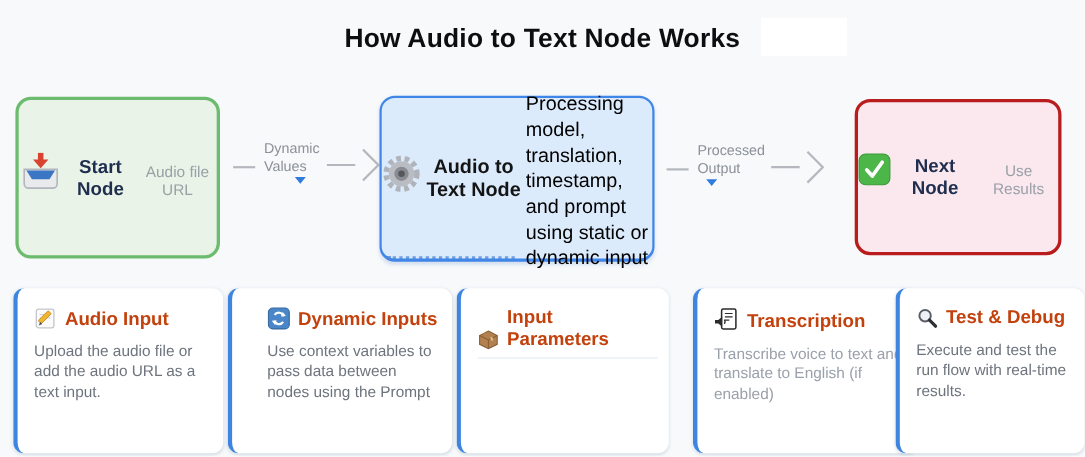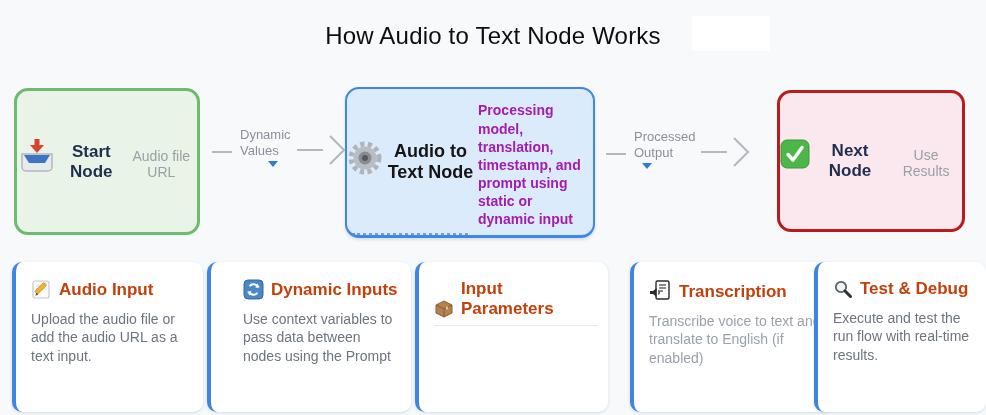--- a/index.html
+++ b/index.html
@@ -3,39 +3,39 @@
 <meta charset="utf-8">
 <style>
   html,body{margin:0;padding:0;}
   .stage{
     position:relative;width:986px;height:415px;background:#f7f9fb;
     font-family:"Liberation Sans",sans-serif;overflow:hidden;
   }
   
   .main-title{
     position:absolute;top:22px;left:0;width:100%;text-align:center;
-    font-size:24px;font-weight:normal;color:#0d0e10;letter-spacing:.2px;
+    font-size:24px;font-weight:bold;color:#0d0e10;letter-spacing:.2px;
   }
   .title-patch{position:absolute;left:692px;top:16px;width:78px;height:35px;background:#ffffff;}
 
   
   .node{
     position:absolute;box-sizing:border-box;border-radius:14px;
     display:flex;flex-direction:row;align-items:center;justify-content:center;text-align:center;
   }
   .node-start{left:14px;top:88px;width:186px;height:147px;background:#e9f3e7;border:3px solid #6cbb6e;}
   .node-audio{left:345px;top:87px;width:250px;height:151px;background:#dcebfc;border:2px solid #3f86e8;border-bottom-width:3px;box-shadow:0 2px 3px rgba(120,150,200,.25);}
   .node-next{left:737px;top:90px;width:188px;height:142px;background:#fae8ee;border:3px solid #b91c1c;margin-left:40px;}
   .node-icon{margin-bottom:14px;line-height:0;}
   .node-audio .node-icon{margin-bottom:8px;}
   .node-title{font-size:17px;font-weight:bold;color:#1f2d4e;}
   .node-audio .node-title{font-size:18px;color:#141414;}
   .node-sub{font-size:14px;color:#9aa0a6;margin-top:4px;}
   .node-desc{
-    font-size:14px;font-weight:bold;color:#a21caf;text-align:left;
+    font-size:18px;font-weight:normal;color:#000000;text-align:left;
     width:198px;margin-top:6px;line-height:1.3;
   }
   .watermark-dots{position:absolute;left:352px;top:233px;width:116px;border-top:3px dotted #4b86d8;opacity:.75;}
 
   
   .connector{position:absolute;display:flex;align-items:center;text-align:center;}
   .connector-1{left:212px;top:126px;width:134px;height:52px;}
   .connector-2{left:606px;top:128px;width:132px;height:52px;}
   .conn-dash{width:20px;height:0;border-top:2px solid #b4b8be;flex:0 0 auto;}
   .conn-label{

